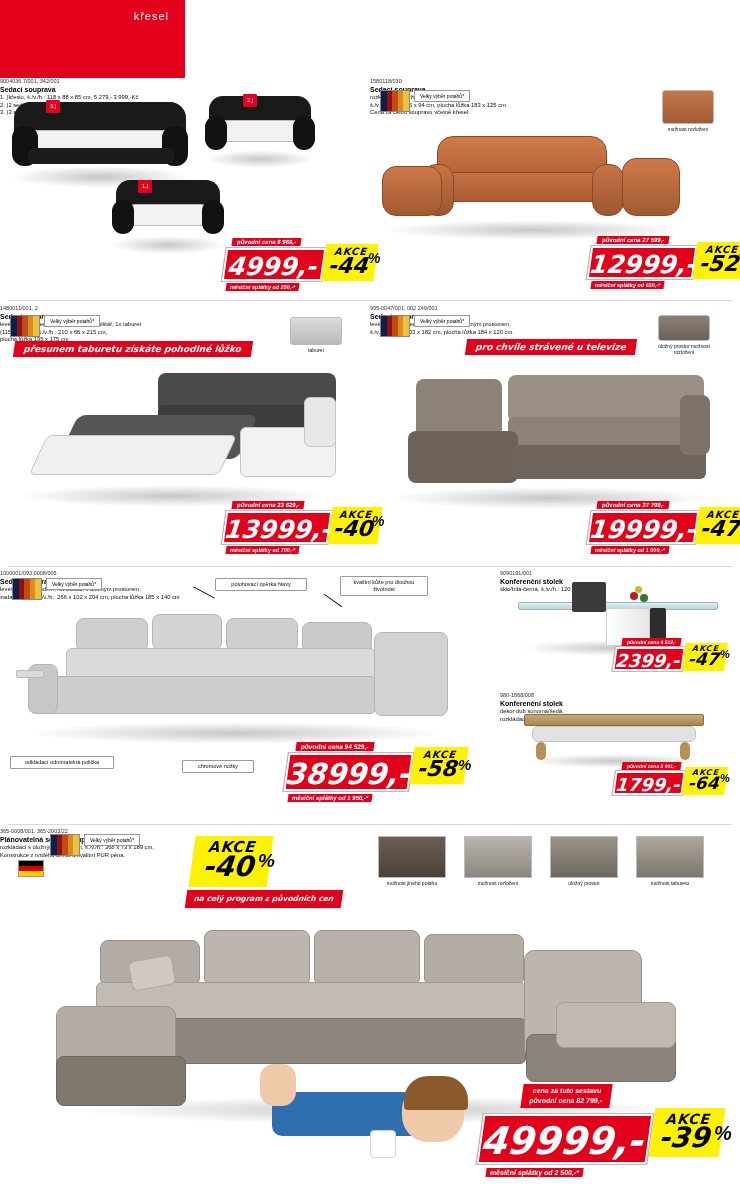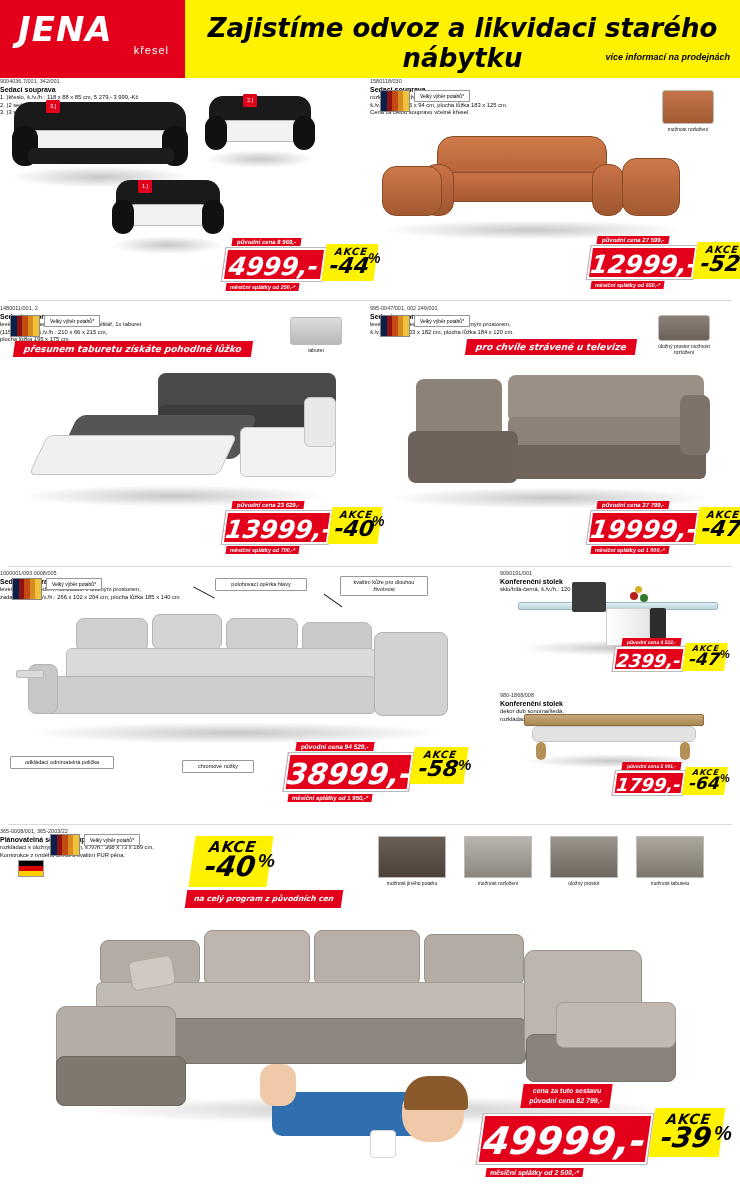--- a/index.html
+++ b/index.html
@@ -124,27 +124,22 @@
     background:linear-gradient(#000 0 33.3%, #dd0000 33.3% 66.6%, #ffce00 66.6% 100%);
     border:1px solid #999;
   }
 </style>
 </head>
 <body>
 
 <div class="header">
   <div class="header-left">
     <div class="logo-wrap">
-      <div class="logo-text">JENA</div>
       <div class="logo-sub">křesel</div>
     </div>
-  </div>
-  <div class="header-right">
-    <div class="header-title">Zajistíme odvoz a likvidaci starého nábytku</div>
-    <div class="header-sub">více informací na prodejnách</div>
   </div>
 </div>
 
 <div class="panel" style="left:0;top:78px;width:370px;height:224px;">
 
   <div class="sofa" style="left:10px;top:18px;width:180px;height:90px;">
     <div class="shadow" style="left:0;top:70px;width:180px;height:22px;"></div>
     <div class="sh" style="left:4px;top:6px;width:172px;height:40px;background:#1a1a1a;border-radius:16px 16px 4px 4px;"></div>
     <div class="sh" style="left:14px;top:34px;width:152px;height:26px;background:#f2f2f2;border:1px solid #bbb;border-radius:10px;"></div>
     <div class="sh" style="left:2px;top:30px;width:26px;height:40px;background:#111;border-radius:12px;"></div>

